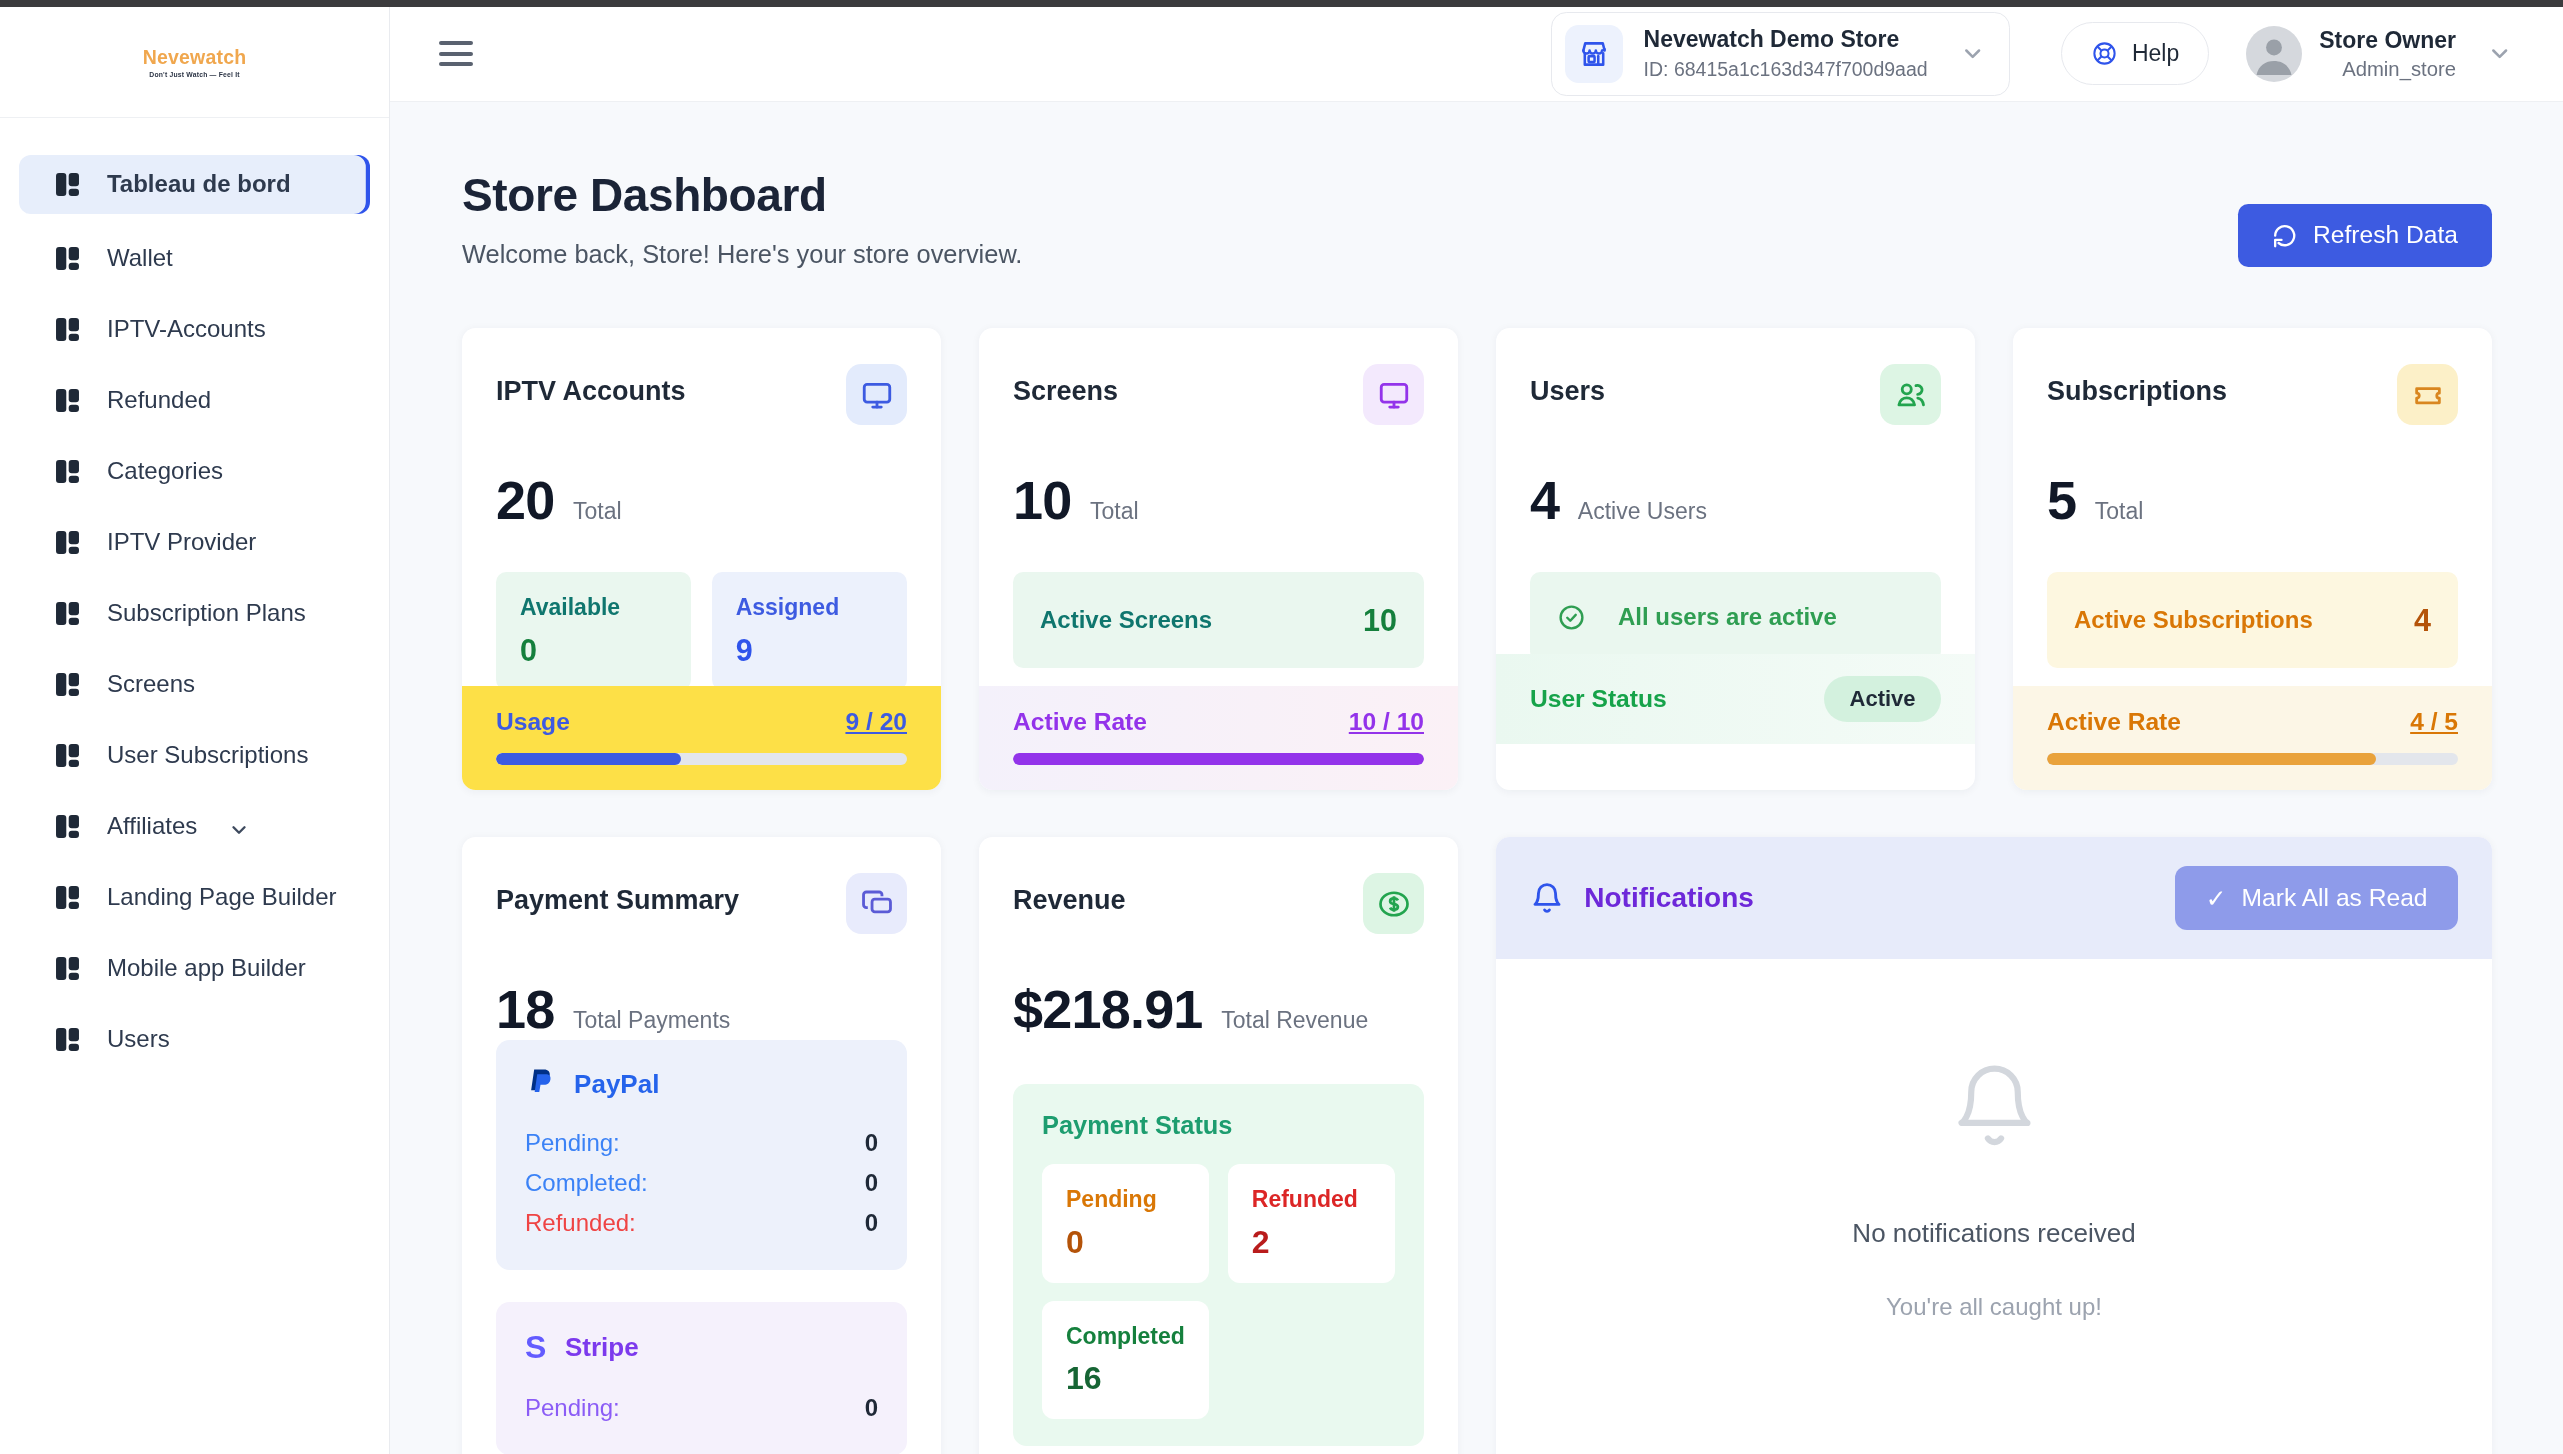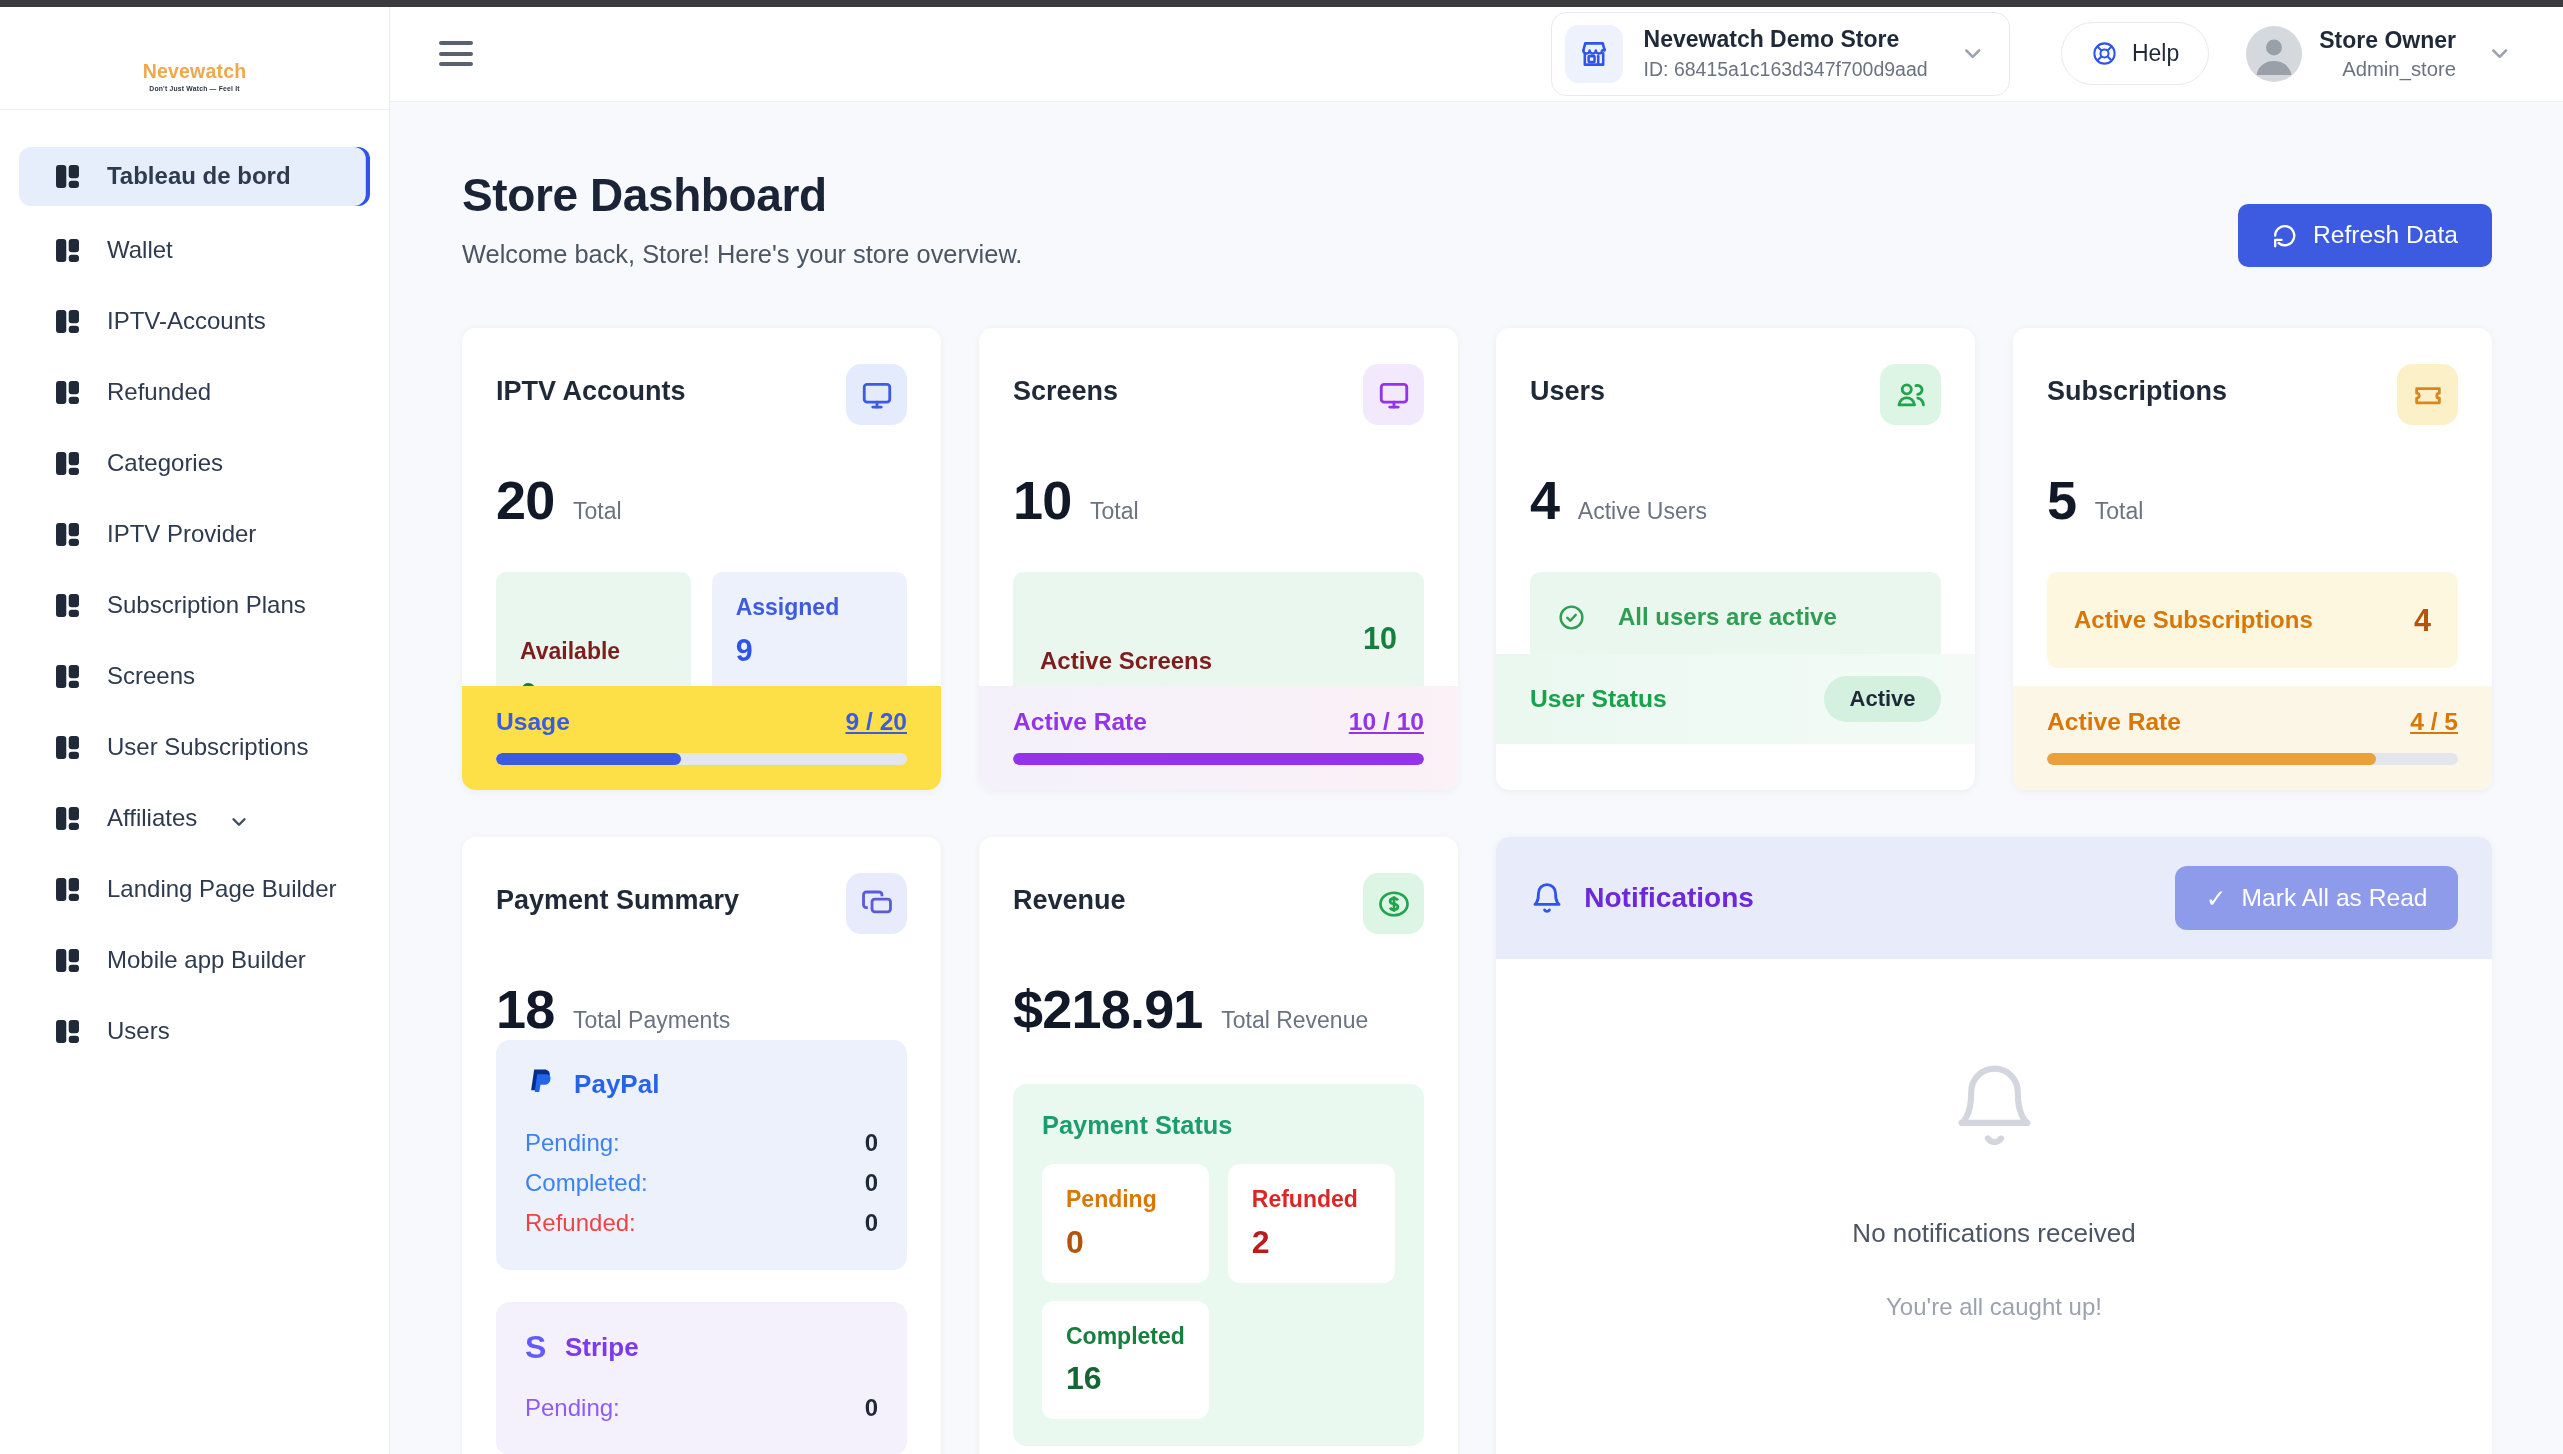--- a/index.html
+++ b/index.html
@@ -2,21 +2,21 @@
 <html style="font-size:13.6px"><head>
 <meta charset="utf-8">
 <style>
   * { margin:0; padding:0; box-sizing:border-box; }
   html,body { width:2563px; height:1454px; overflow:hidden; font-family:"Liberation Sans", sans-serif; background:#F7F9FC; }
   .topstrip { height:6.8px; background:#3B3B3D; }
   .app { display:flex; height:1448px; }
 
   
   .sidebar { width:390px; background:#FFFFFF; border-right:0.8px solid #E9EBEF; flex:0 0 390px; }
-  .logo-wrap { height:67px; border-bottom:0.8px solid #EEF0F3; display:flex; flex-direction:column; align-items:center; justify-content:center;margin-top:36px; }
+  .logo-wrap { height:111px; border-bottom:0.8px solid #EEF0F3; display:flex; flex-direction:column; align-items:center; justify-content:center; }
   .logo-title { color:#F0A74E; font-size:19.5px; font-weight:700; letter-spacing:0.2px; }
   .logo-tagline { color:#2B3445; font-size:6.8px; font-weight:700; margin-top:1.7px; letter-spacing:0.2px; }
   .nav { padding:37px 18.6px 0 18.6px; }
   .nav-item { height:53px; display:flex; align-items:center; gap:25.4px; padding:0 20.3px 0 34px; margin-bottom:18px; border-radius:12px; color:#2E3A4E; font-size:24px; font-weight:500; cursor:pointer; }
   .nav-item.active { background:#E7EEFB; box-shadow: inset -4.2px 0 0 #2F54EB; height:59px; font-weight:600; }
   .nav-ico { width:29px; height:29px; flex:0 0 29px; }
   .nav-chev { margin-left:5.1px; margin-top:6.8px; }
 
   
   .main-col { flex:1; display:flex; flex-direction:column; min-width:0; }
@@ -53,21 +53,21 @@
   .chip-green { background:#DDF5E4; color:#22A44E; }
   .chip-amber { background:#FCF0C8; color:#D9861F; }
   .chip-indigo { background:#E8EBFC; color:#5B5BD6; }
   .num-row { display:flex; align-items:baseline; gap:18.6px; margin-top:44px; }
   .big-num { font-size:54px; font-weight:800; color:#111827; letter-spacing:-0.8px; }
   .num-label { font-size:23px; color:#6B7280; }
   .subboxes { display:flex; gap:20.3px; margin-top:41px; }
   .subbox { border-radius:10.2px; padding:22px 24px; flex:1; }
   .subbox .sb-label { font-size:23px; font-weight:600; }
   .subbox .sb-value { font-size:30.5px; font-weight:700; margin-top:12px; }
-  .sb-green { background:#EAF7EF; } .sb-green .sb-label{color:#7f1d1d;margin-top:44px;} .sb-green .sb-value{color:#15803D;}
+  .sb-green { background:#EAF7EF; } .sb-green .sb-label{color:#0f766e;} .sb-green .sb-value{color:#15803D;}
   .sb-blue { background:#ECF1FC; } .sb-blue .sb-label{color:#3D5BE1;} .sb-blue .sb-value{color:#2F54EB;}
   .sb-amber { background:#FDF7E0; } .sb-amber .sb-label{color:#D97706;} .sb-amber .sb-value{color:#B45309;}
   .subbox-row { border-radius:10.2px; padding:30.5px 27px; margin-top:41px; display:flex; justify-content:space-between; align-items:center; }
   .subbox-row .sb-label { font-size:24px; font-weight:600; }
   .subbox-row .sb-value { font-size:30.5px; font-weight:700; }
   .status-note { display:flex; align-items:center; gap:32px; font-size:24px; font-weight:600; color:#2F9E52; }
   .card-footer { position:absolute; left:0; right:0; bottom:0; padding:22px 34px 25.4px 34px; }
   .cf-row { display:flex; justify-content:space-between; align-items:center; }
   .cf-label { font-size:24.6px; font-weight:600; }
   .cf-value { font-size:24.6px; font-weight:700;text-decoration:underline; }

